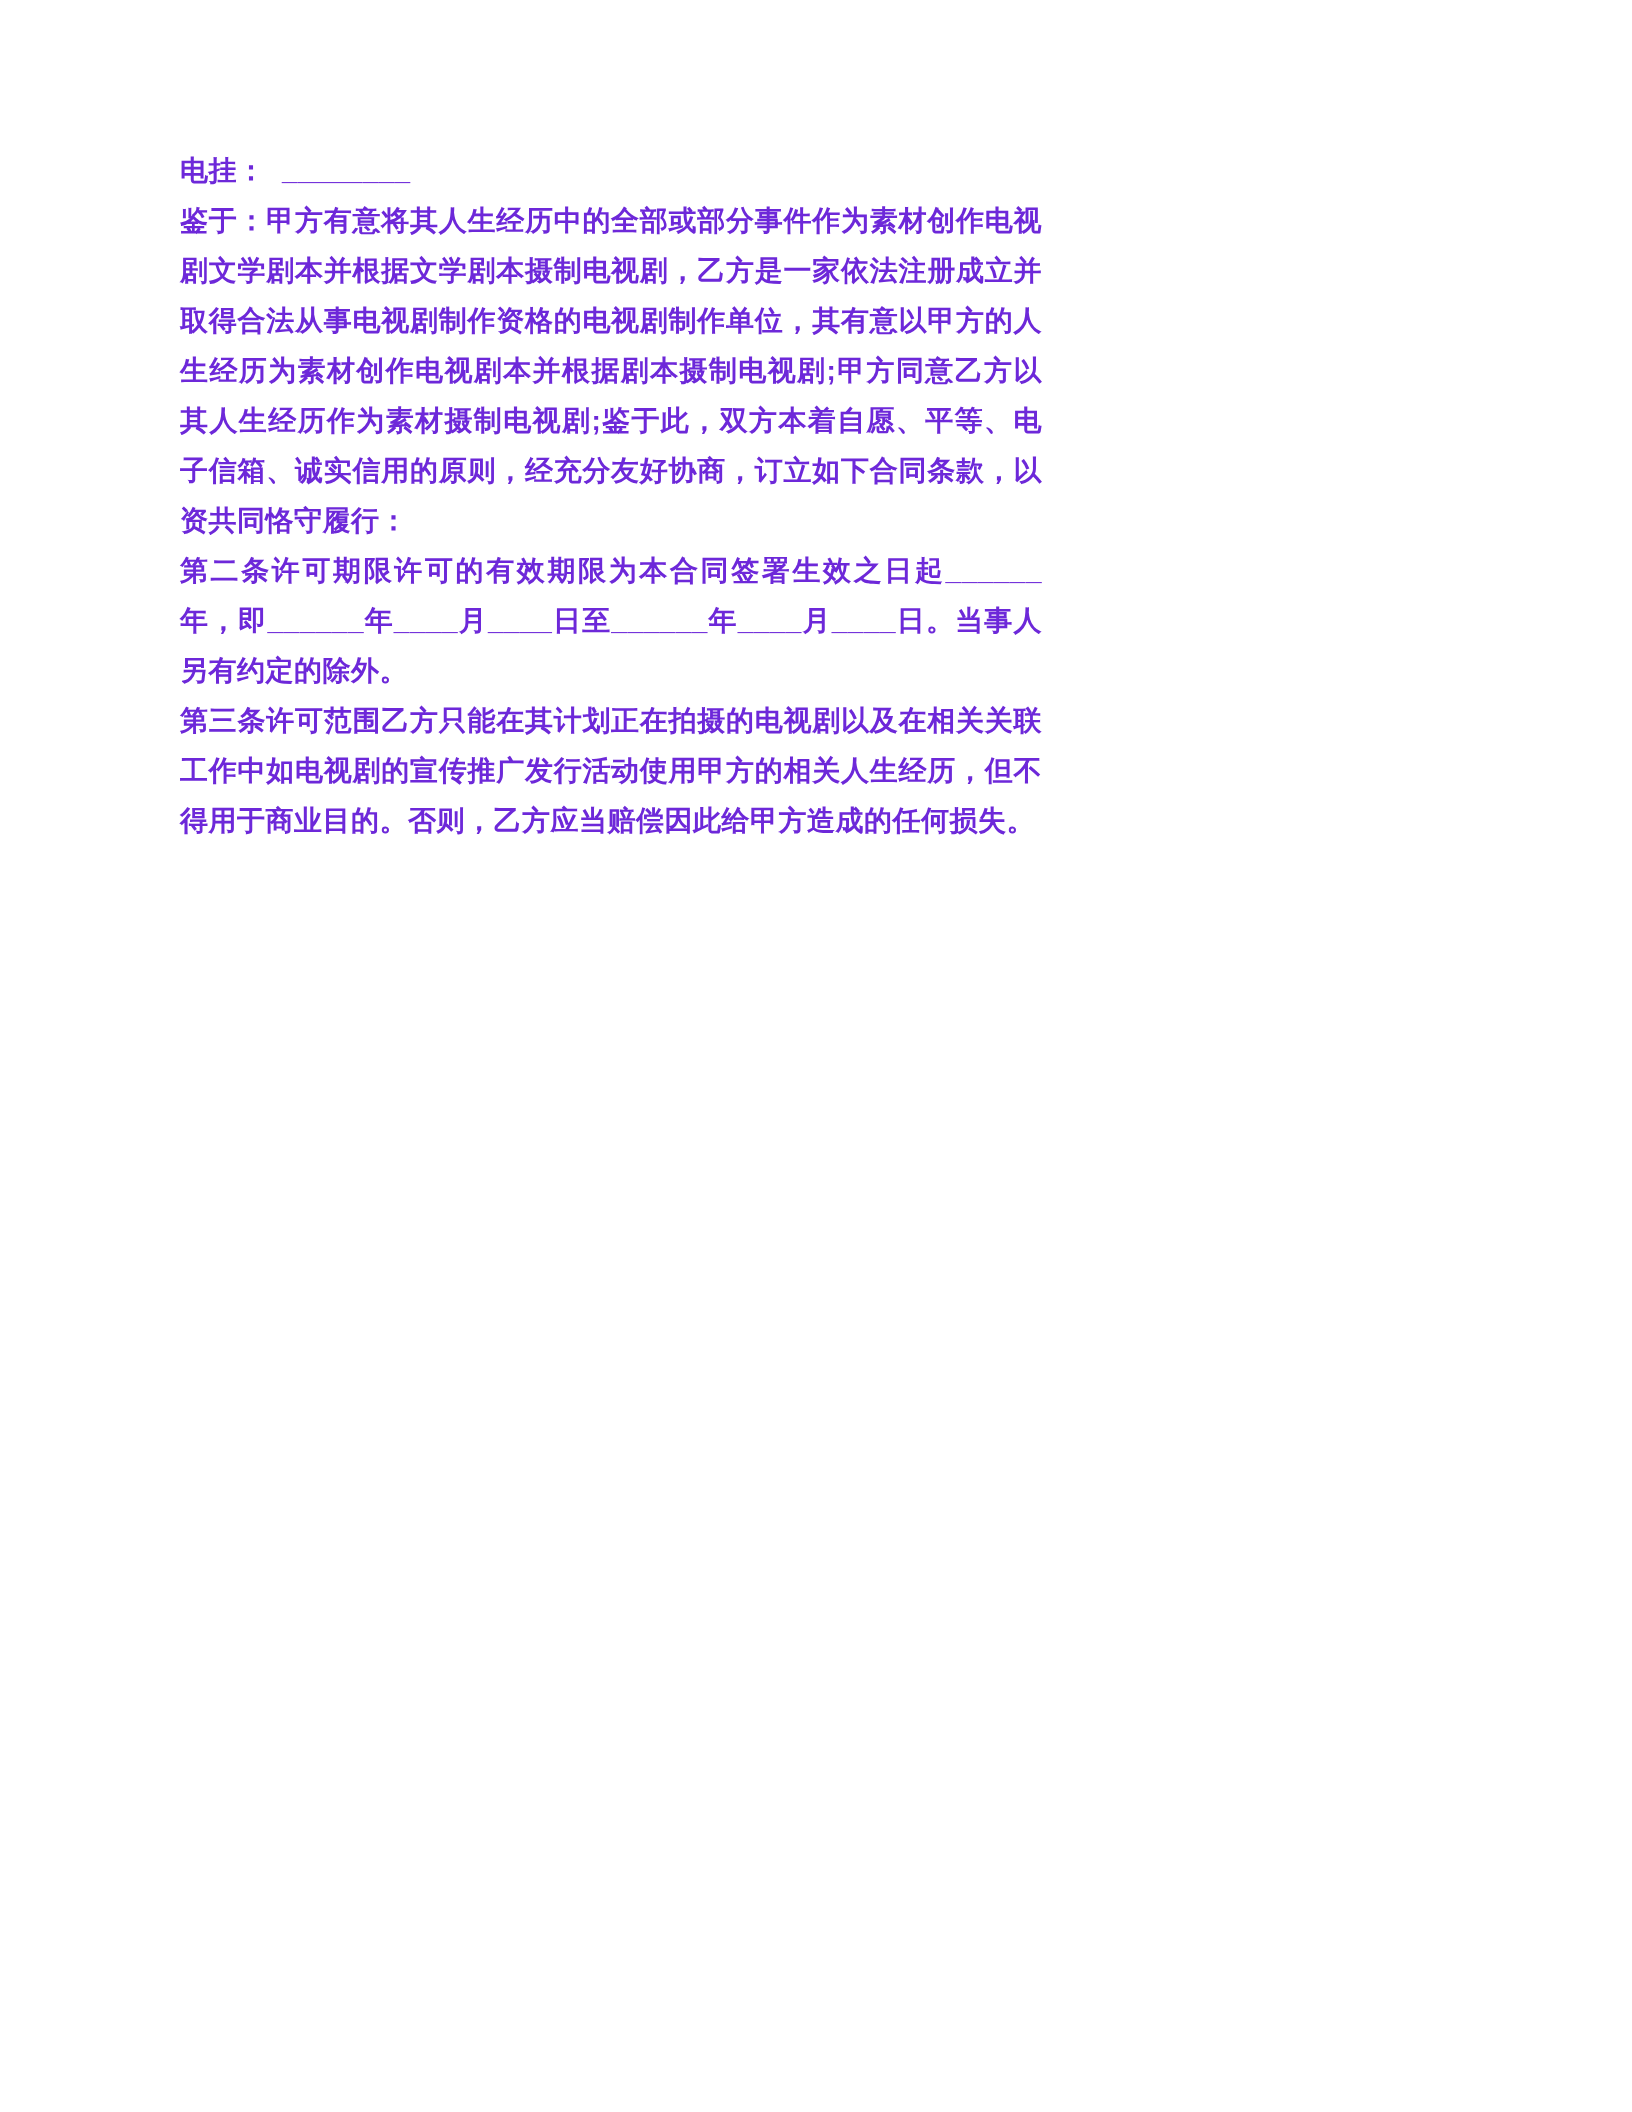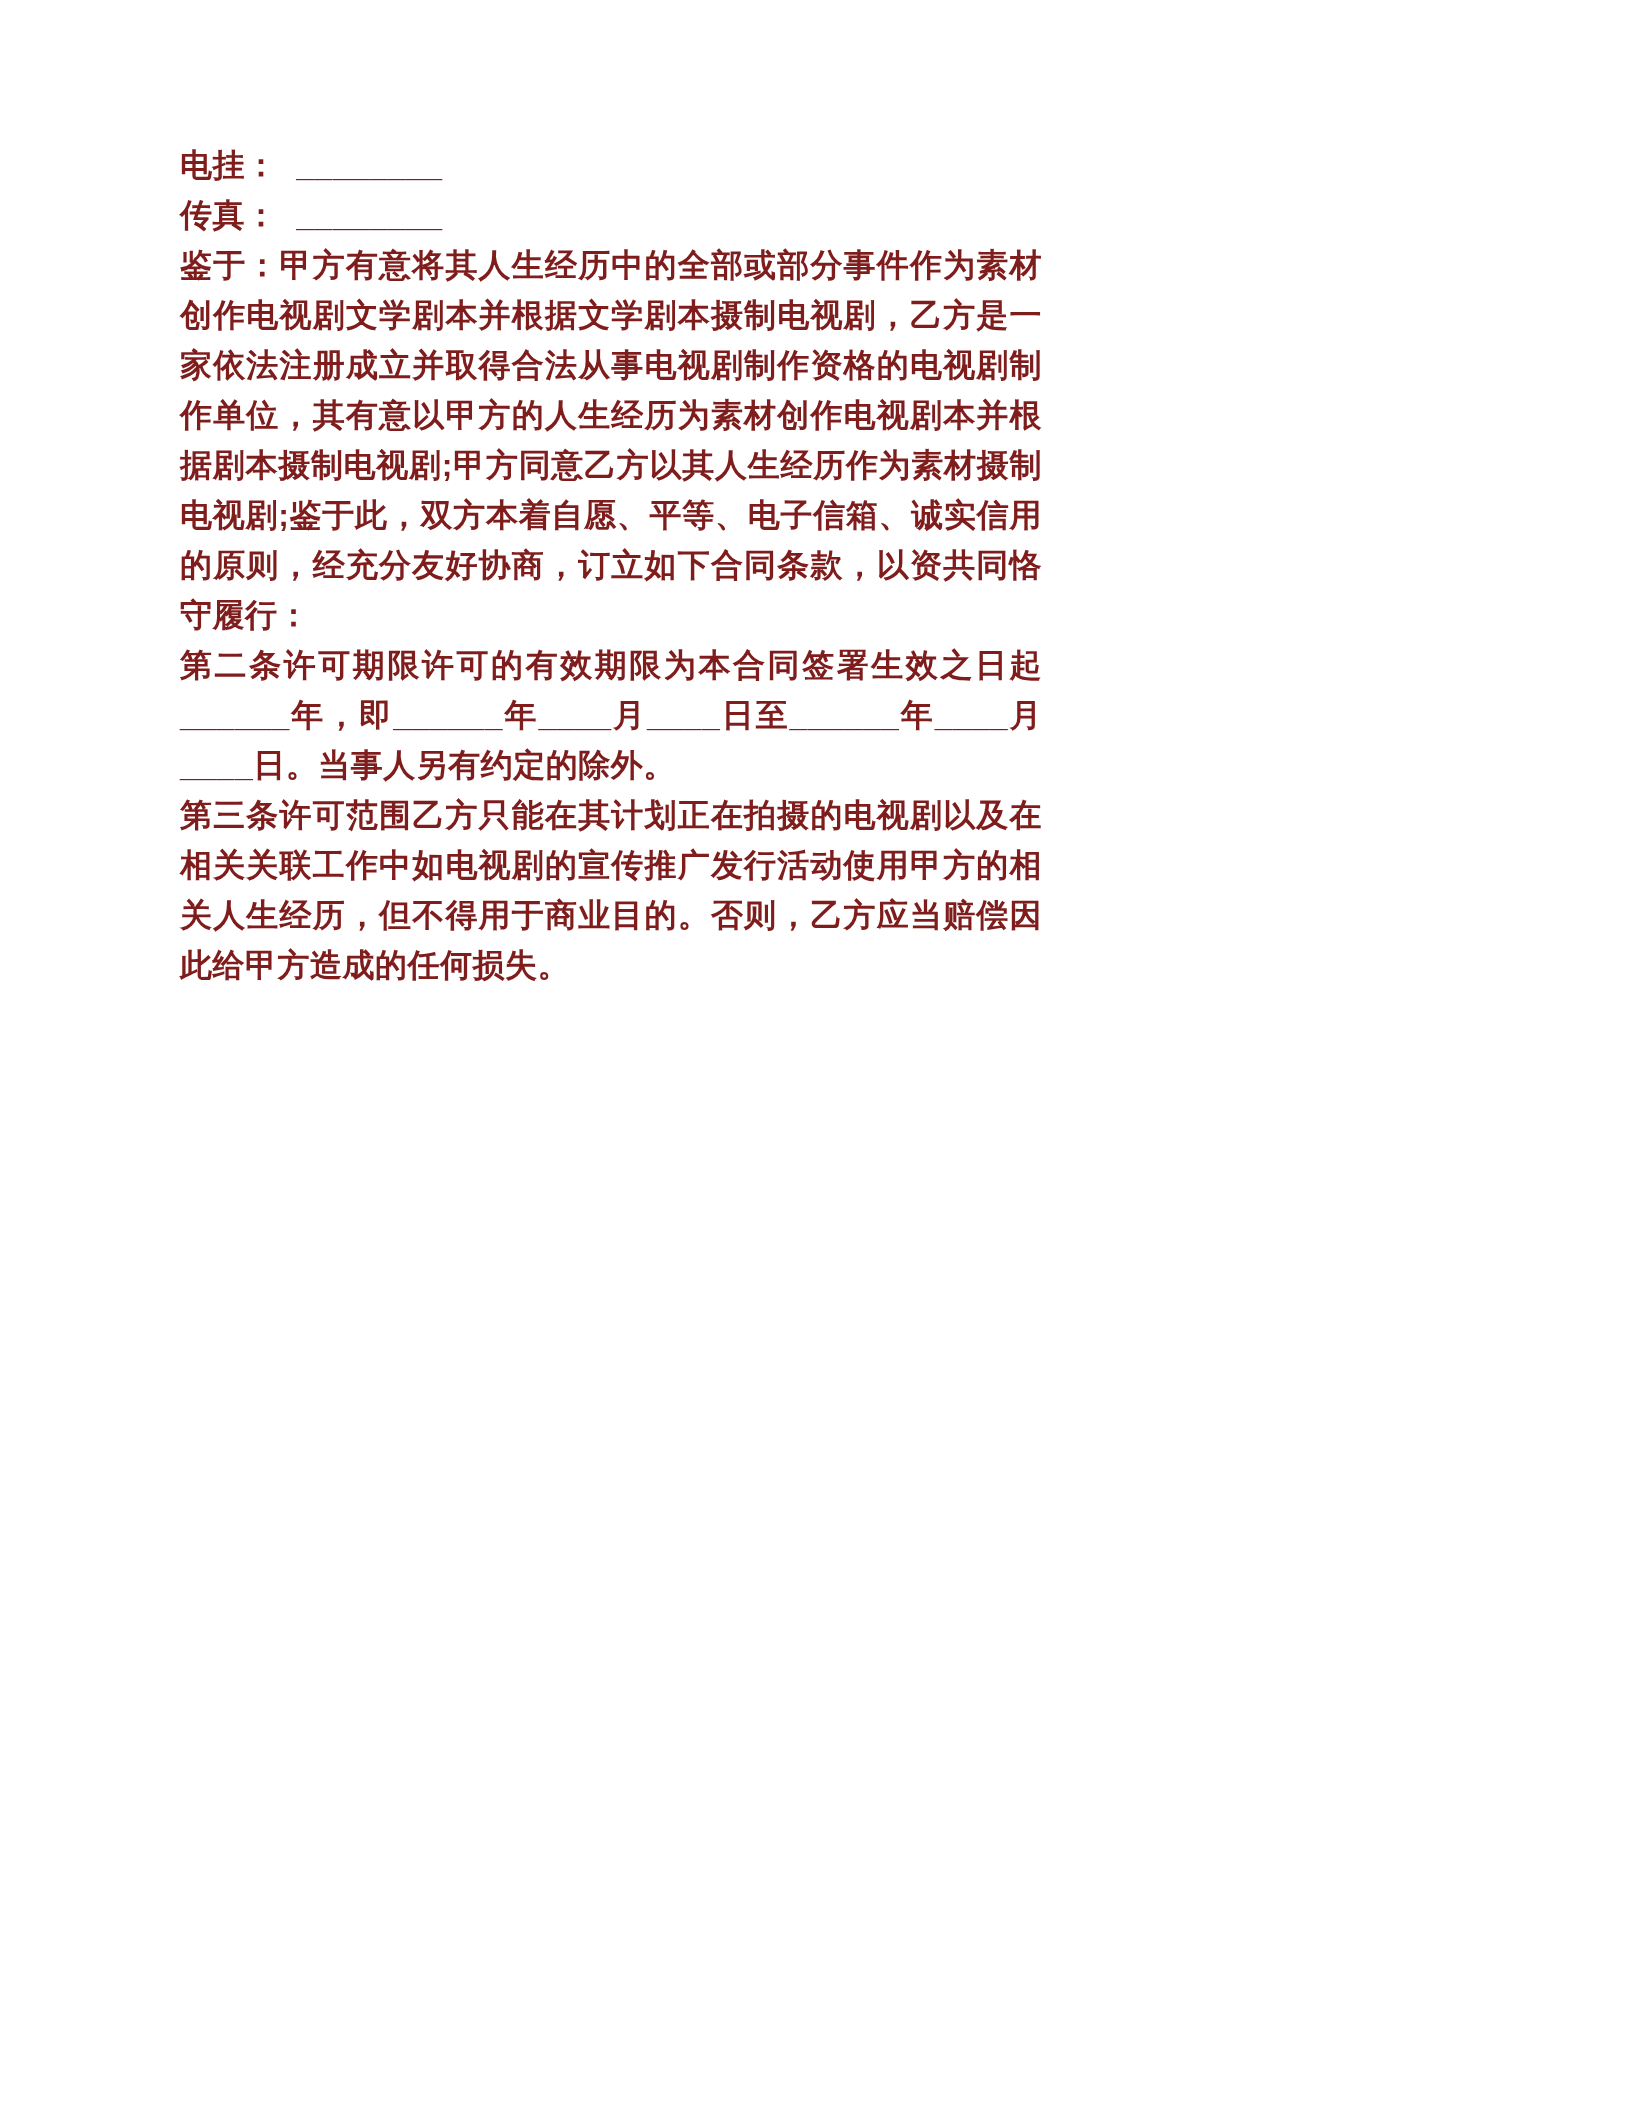--- a/index.html
+++ b/index.html
@@ -10,42 +10,41 @@
     width: 1632px;
     height: 2112px;
     background: #ffffff;
     font-family: "Liberation Sans", "DejaVu Sans", sans-serif;
     position: relative;
     overflow: hidden;
   }
   .doc-page {
     position: absolute;
     left: 180px;
-    top: 140px;
+    top: 146px;
     width: 862px;
-    color: #7f1d1d;
-    font-size: 32px;
+    color: #6d28d9;
+    font-size: 28px;
     font-weight: 700;
     line-height: 50px;
     letter-spacing: 0.5px;
   }
   .field-line {
     white-space: pre-wrap;
     text-align: left;
   }
   .paragraph {
     text-align: justify;
     margin: 0;
   }
 </style>
 </head>
 <body>
 
 <div class="doc-page">
 
   <div class="field-line">电挂：  ________</div>
-  <div class="field-line">传真：  ________</div>
 
   <p class="paragraph">鉴于：甲方有意将其人生经历中的全部或部分事件作为素材创作电视剧文学剧本并根据文学剧本摄制电视剧，乙方是一家依法注册成立并取得合法从事电视剧制作资格的电视剧制作单位，其有意以甲方的人生经历为素材创作电视剧本并根据剧本摄制电视剧;甲方同意乙方以其人生经历作为素材摄制电视剧;鉴于此，双方本着自愿、平等、电子信箱、诚实信用的原则，经充分友好协商，订立如下合同条款，以资共同恪守履行：</p>
   <p class="paragraph">第二条许可期限许可的有效期限为本合同签署生效之日起______年，即______年____月____日至______年____月____日。当事人另有约定的除外。</p>
   <p class="paragraph">第三条许可范围乙方只能在其计划正在拍摄的电视剧以及在相关关联工作中如电视剧的宣传推广发行活动使用甲方的相关人生经历，但不得用于商业目的。否则，乙方应当赔偿因此给甲方造成的任何损失。</p>
 
 </div>
 
 </body></html>

